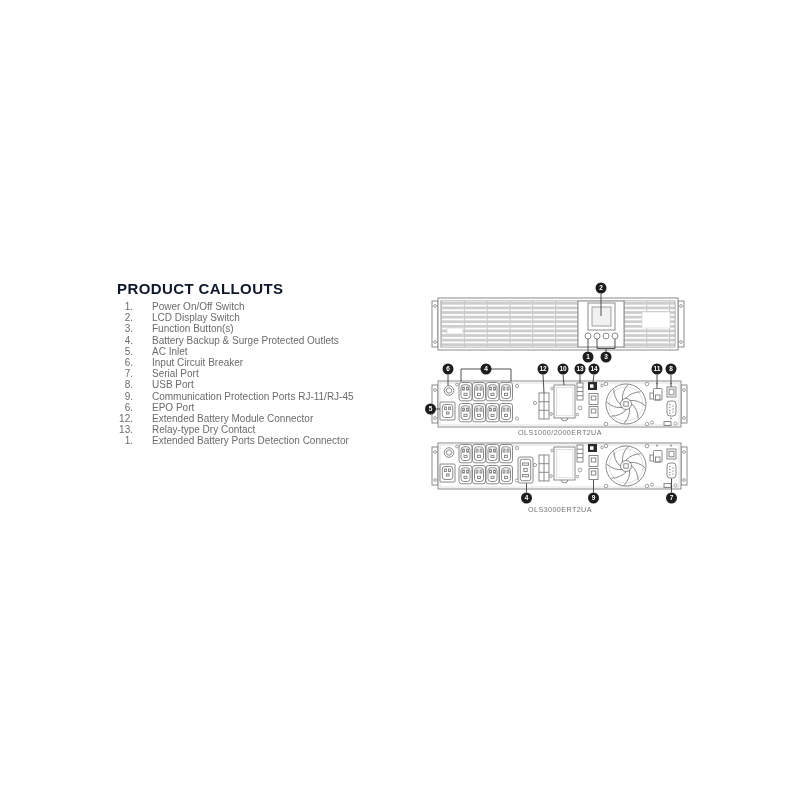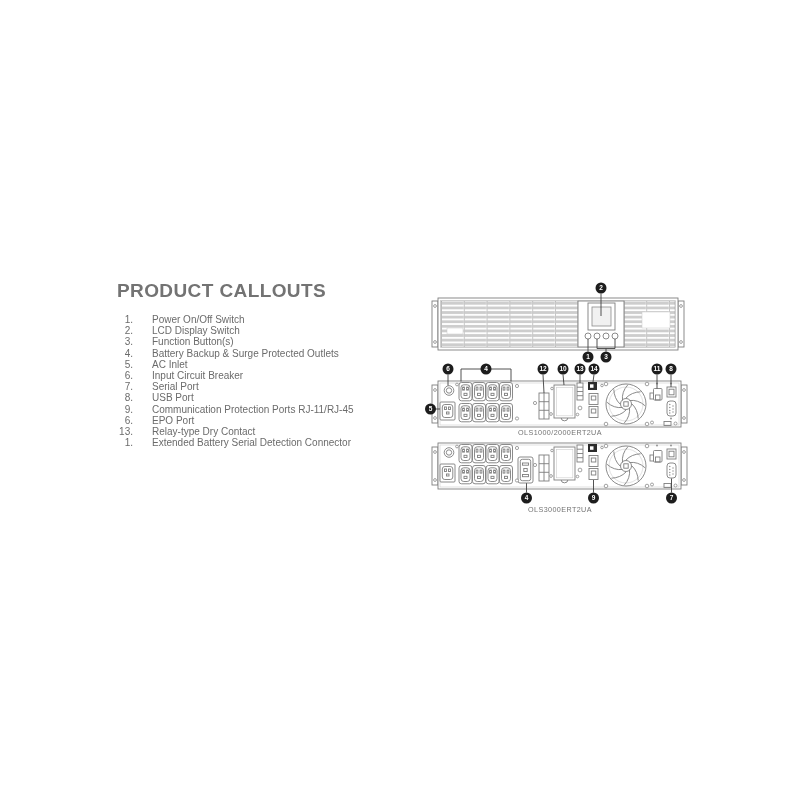--- a/index.html
+++ b/index.html
@@ -1,22 +1,22 @@
 <!DOCTYPE html>
 <html><head>
 <meta charset="utf-8">
 <style>
   html,body { margin:0; padding:0; background:#ffffff; }
   .page { position:relative; width:800px; height:800px; background:#ffffff;
           font-family:"Liberation Sans", sans-serif; overflow:hidden; }
 
   
   .callouts { position:absolute; left:117px; top:280px; width:310px; }
-  .callouts h1 { font-size:19px; font-weight:bold; color:#737373;
-                 letter-spacing:0.4px; margin:0 0 12px 0; }
+  .callouts h1 { font-size:15px; font-weight:bold; color:#0f172a;
+                 letter-spacing:0.4px; margin:0 0 4px 0; }
   .co-row { display:flex; font-size:10px; line-height:11.2px; color:#6b6b6b; }
   .co-row .num { flex:0 0 16px; width:16px; text-align:right; }
   .co-row .lbl { margin-left:19px; white-space:nowrap; }
 
   
   .diagrams svg { position:absolute; overflow:visible; }
   svg .ln    { stroke:#7e7e7e; stroke-width:0.9; fill:none; }
   svg .fw    { fill:#ffffff; stroke:#7e7e7e; stroke-width:0.9; }
   svg .thin  { stroke:#cccccc; stroke-width:0.6; fill:none; }
   svg .cl    { stroke:#3f3f3f; stroke-width:0.9; fill:none; }
@@ -70,26 +70,30 @@
         </div>
       <div class="co-row">
           <span class="num">9.</span>
           <span class="lbl">Communication Protection Ports RJ-11/RJ-45</span>
         </div>
       <div class="co-row">
           <span class="num">6.</span>
           <span class="lbl">EPO Port</span>
         </div>
       <div class="co-row">
+          <span class="num">12.</span>
+          <span class="lbl">Extended Battery Module Connector</span>
+        </div>
+      <div class="co-row">
           <span class="num">13.</span>
           <span class="lbl">Relay-type Dry Contact</span>
         </div>
       <div class="co-row">
           <span class="num">1.</span>
-          <span class="lbl">Extended Battery Serial Detection Connector</span>
+          <span class="lbl">Extended Battery Ports Detection Connector</span>
         </div>
     </div>
   </div>
 
   <svg width="0" height="0" style="position:absolute">
     <defs>
       <g id="c13">
         <rect class="fw" x="0" y="0" width="13" height="18.3" rx="2.5"></rect>
         <rect class="ln" x="2" y="2.3" width="9" height="13.7" rx="2.8"></rect>
         <rect class="ln" x="3.6" y="4.6" width="1.8" height="3"></rect>

